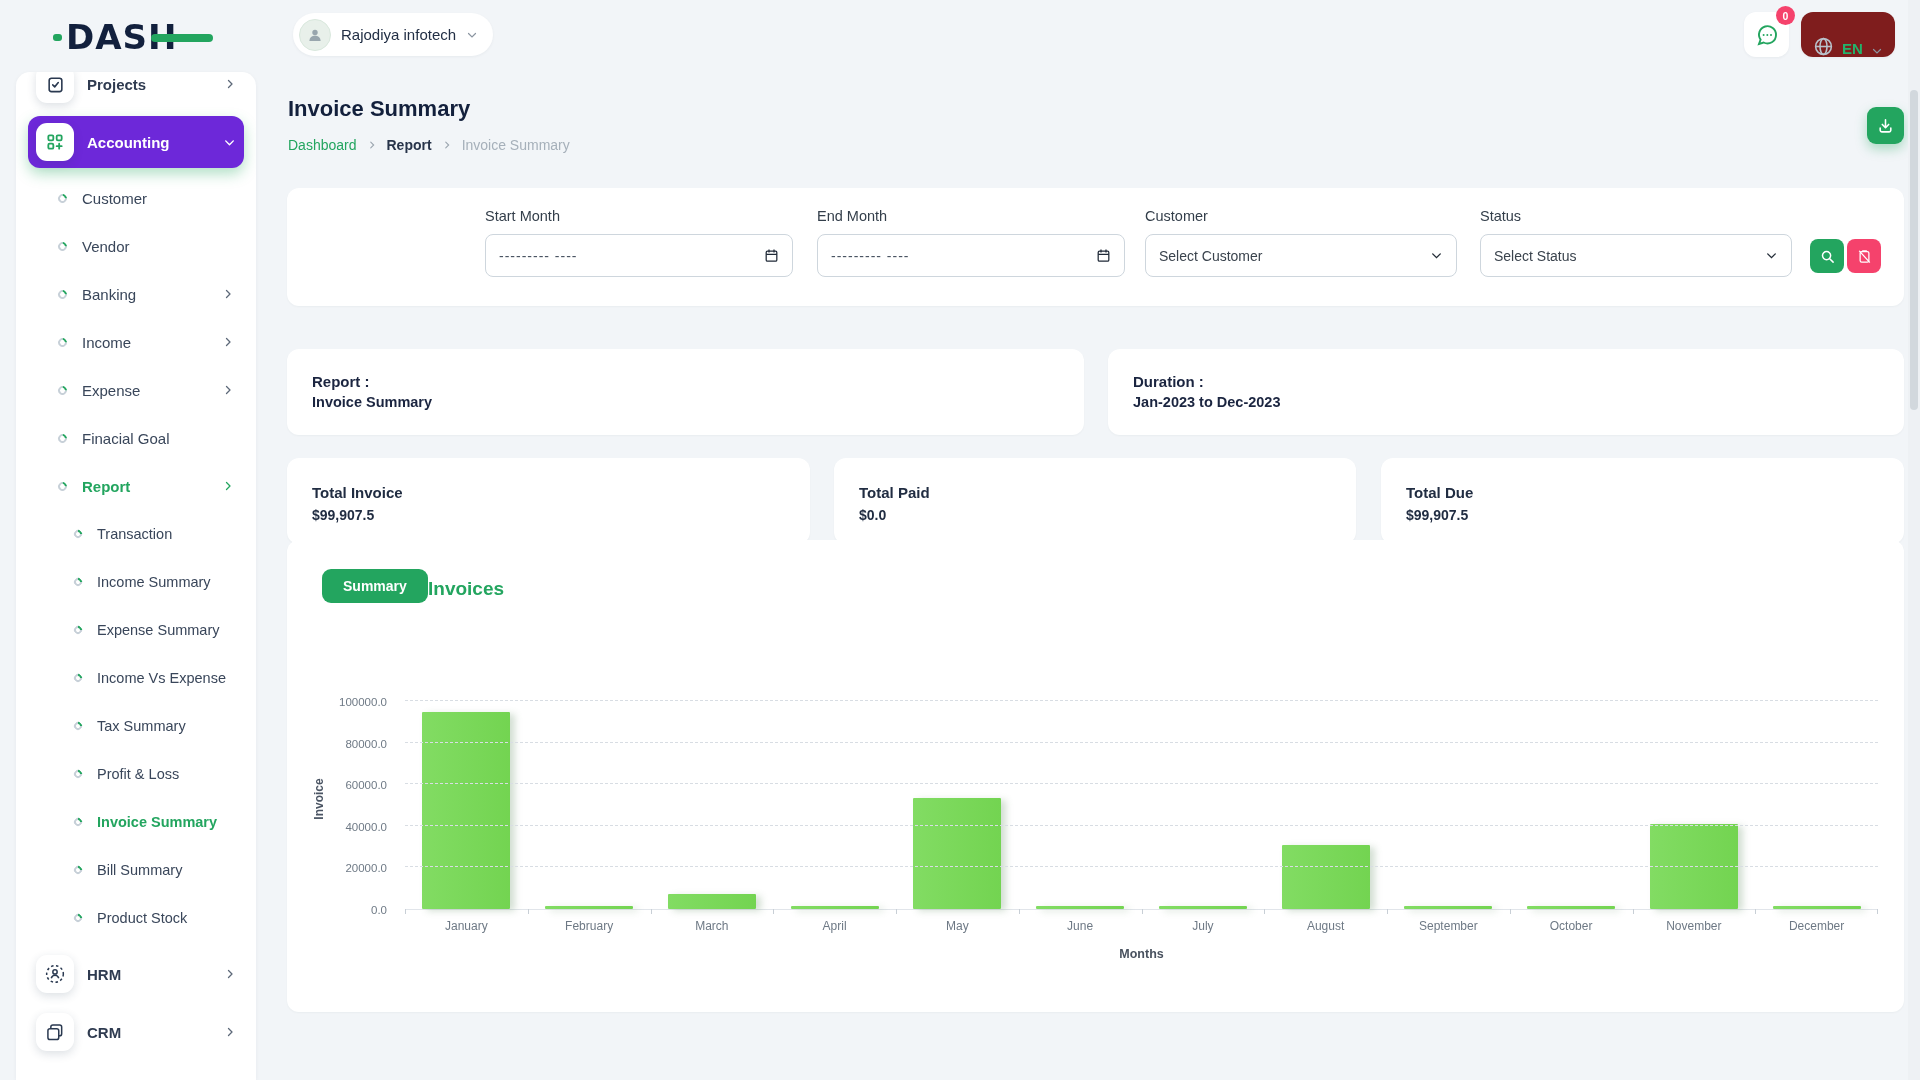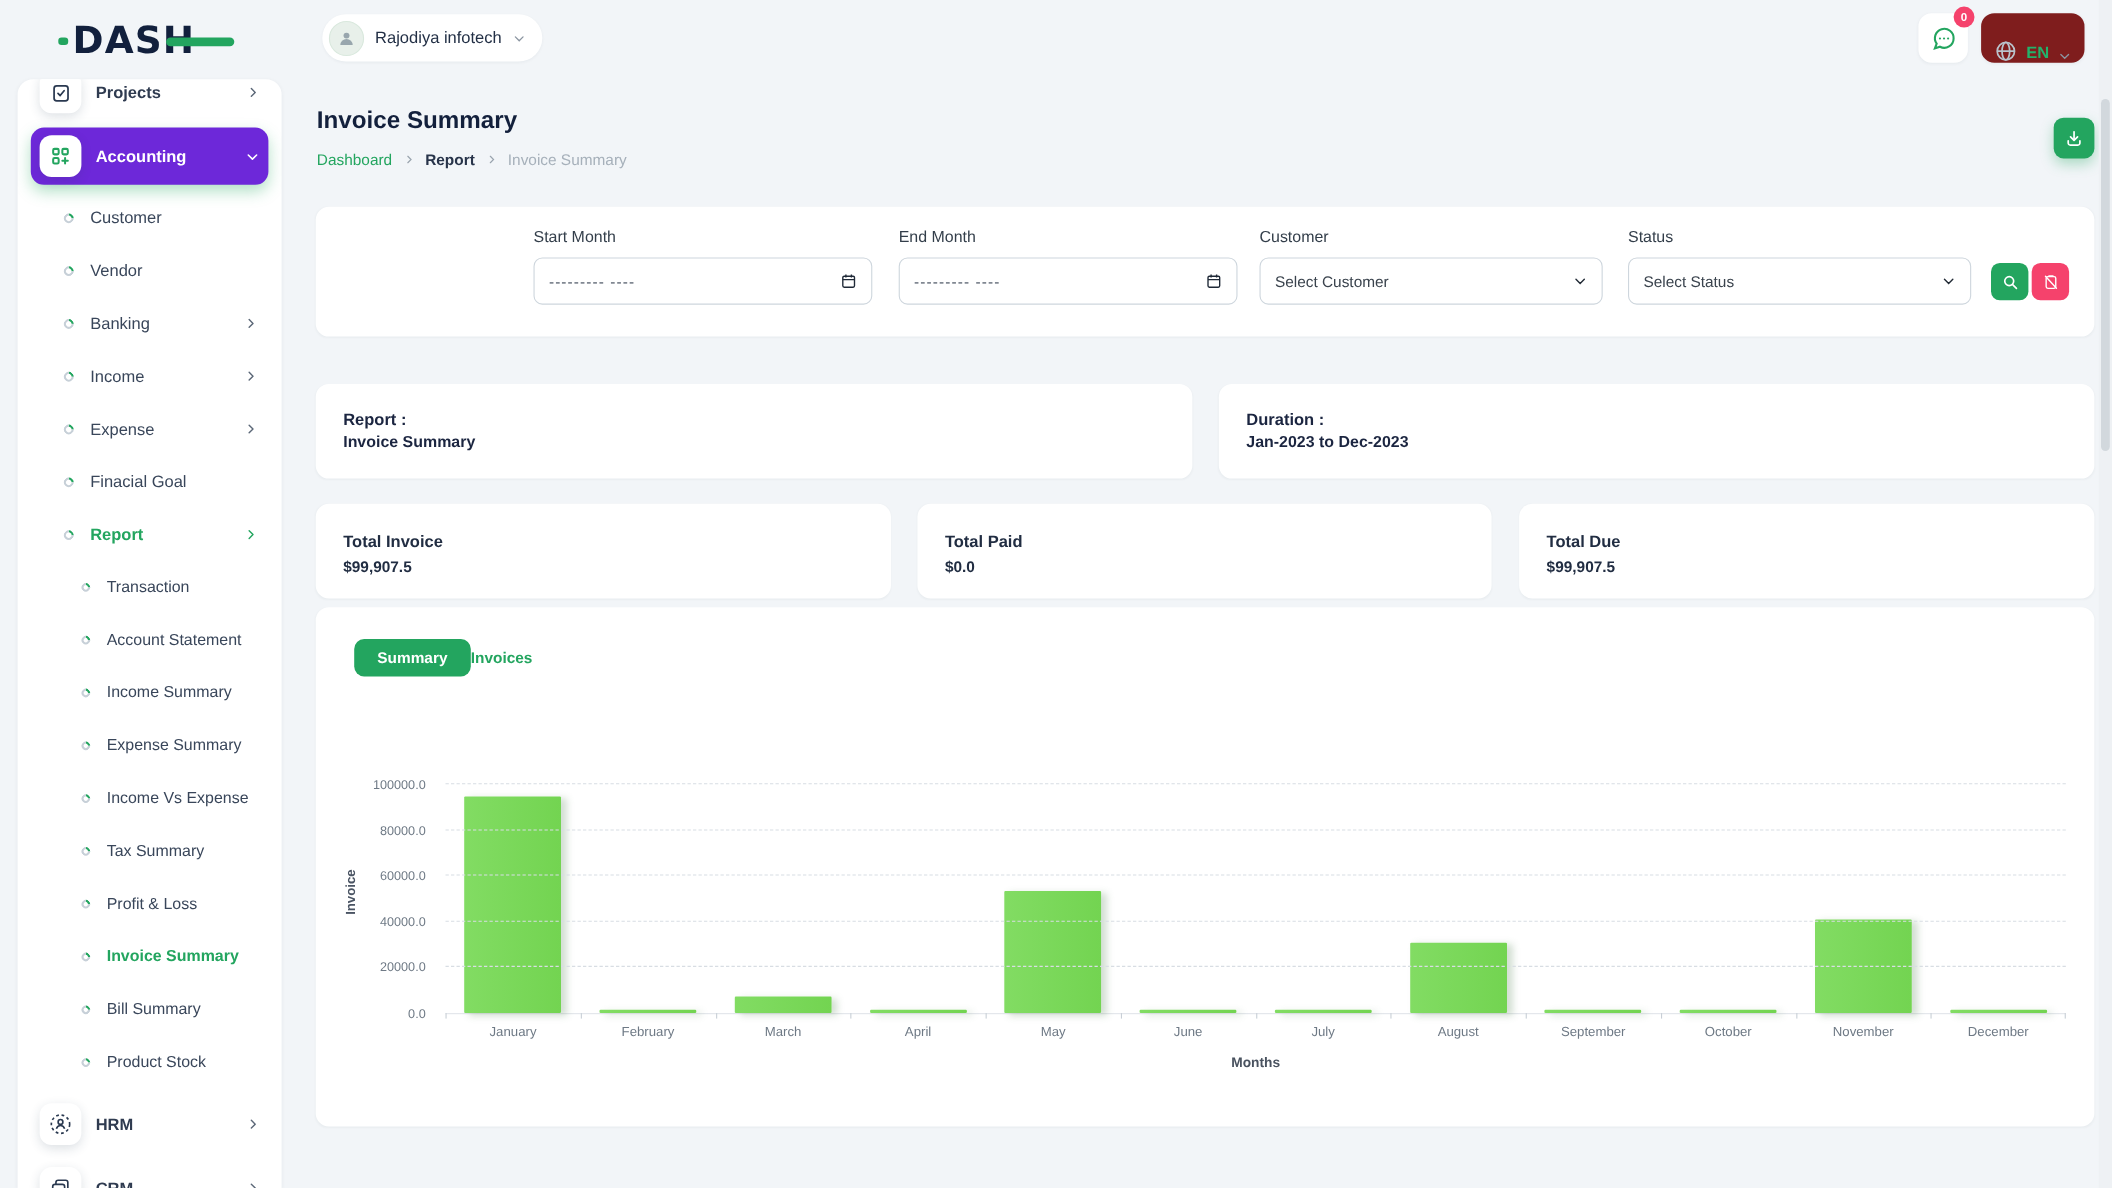--- a/index.html
+++ b/index.html
@@ -65,23 +65,23 @@
   .report-card{left:287px;top:349px;width:797px;height:86px;}
   .duration-card{left:1108px;top:349px;width:796px;height:86px;}
 
   .stat-label{position:absolute;left:25px;top:26px;font-size:15px;font-weight:600;color:#212d42;}
   .stat-value{position:absolute;left:25px;top:49px;font-size:14px;font-weight:600;color:#212d42;}
   .stat-1{left:287px;top:458px;width:523px;height:86px;}
   .stat-2{left:834px;top:458px;width:522px;height:86px;}
   .stat-3{left:1381px;top:458px;width:523px;height:86px;text-align:right;}
 
   
-  .chart-card{left:287px;top:552px;width:1617px;height:472px;}
+  .chart-card{left:287px;top:540px;width:1617px;height:472px;}
   .tab-summary{position:absolute;left:35px;top:29px;height:34px;padding:0 21px;border-radius:9px;background:#23a55f;color:#fff;font-size:14px;font-weight:600;display:flex;align-items:center;border:none;cursor:pointer;}
-  .tab-invoices{position:absolute;left:141px;top:38px;font-size:14px;color:#23a55f;font-weight:600;cursor:pointer;}
+  .tab-invoices{position:absolute;left:141px;top:38px;font-size:19px;color:#23a55f;font-weight:600;cursor:pointer;}
   .plot{position:absolute;left:118px;top:162px;width:1473px;height:208px;border-bottom:1px solid #e1e5ea;}
   .gridline{position:absolute;left:0;right:0;border-top:1px dashed #d8dde3;}
   .slots{position:absolute;inset:0;display:flex;align-items:flex-end;}
   .slot{flex:1;display:flex;justify-content:center;align-items:flex-end;height:100%;position:relative;}
   .bar{width:88px;background:linear-gradient(90deg,#82dc63,#73d451);box-shadow:5px 2px 7px rgba(110,150,110,.30);border-radius:1px;}
   .tickmark{position:absolute;top:100%;width:1px;height:5px;background:#c8cfd6;}
   .yticks{position:absolute;left:18px;top:162px;width:92px;height:208px;}
   .ytick{position:absolute;right:10px;transform:translateY(-50%);font-size:11.5px;color:#6f7a86;}
   .ylabel{position:absolute;left:8px;top:252px;width:48px;height:14px;transform:rotate(-90deg);font-size:12px;font-weight:700;color:#4a5463;text-align:center;}
   .xlabels{position:absolute;left:118px;top:379px;width:1473px;display:flex;}
@@ -216,24 +216,20 @@
         <span class="lbl">Report</span>
         <span class="chev grn">
           <svg width="12" height="12" viewBox="0 0 24 24" fill="none" stroke="currentColor" stroke-width="2.6" stroke-linecap="round" stroke-linejoin="round">
             <polyline points="9 5 16 12 9 19"></polyline>
           </svg>
         </span>
       </div>
       <div class="nav-sub lvl2">
         <span class="bullet"></span>
         <span class="lbl">Transaction</span>
-      </div>
-      <div class="nav-sub lvl2">
-        <span class="bullet"></span>
-        <span class="lbl">Account Statement</span>
       </div>
       <div class="nav-sub lvl2">
         <span class="bullet"></span>
         <span class="lbl">Income Summary</span>
       </div>
       <div class="nav-sub lvl2">
         <span class="bullet"></span>
         <span class="lbl">Expense Summary</span>
       </div>
       <div class="nav-sub lvl2">

